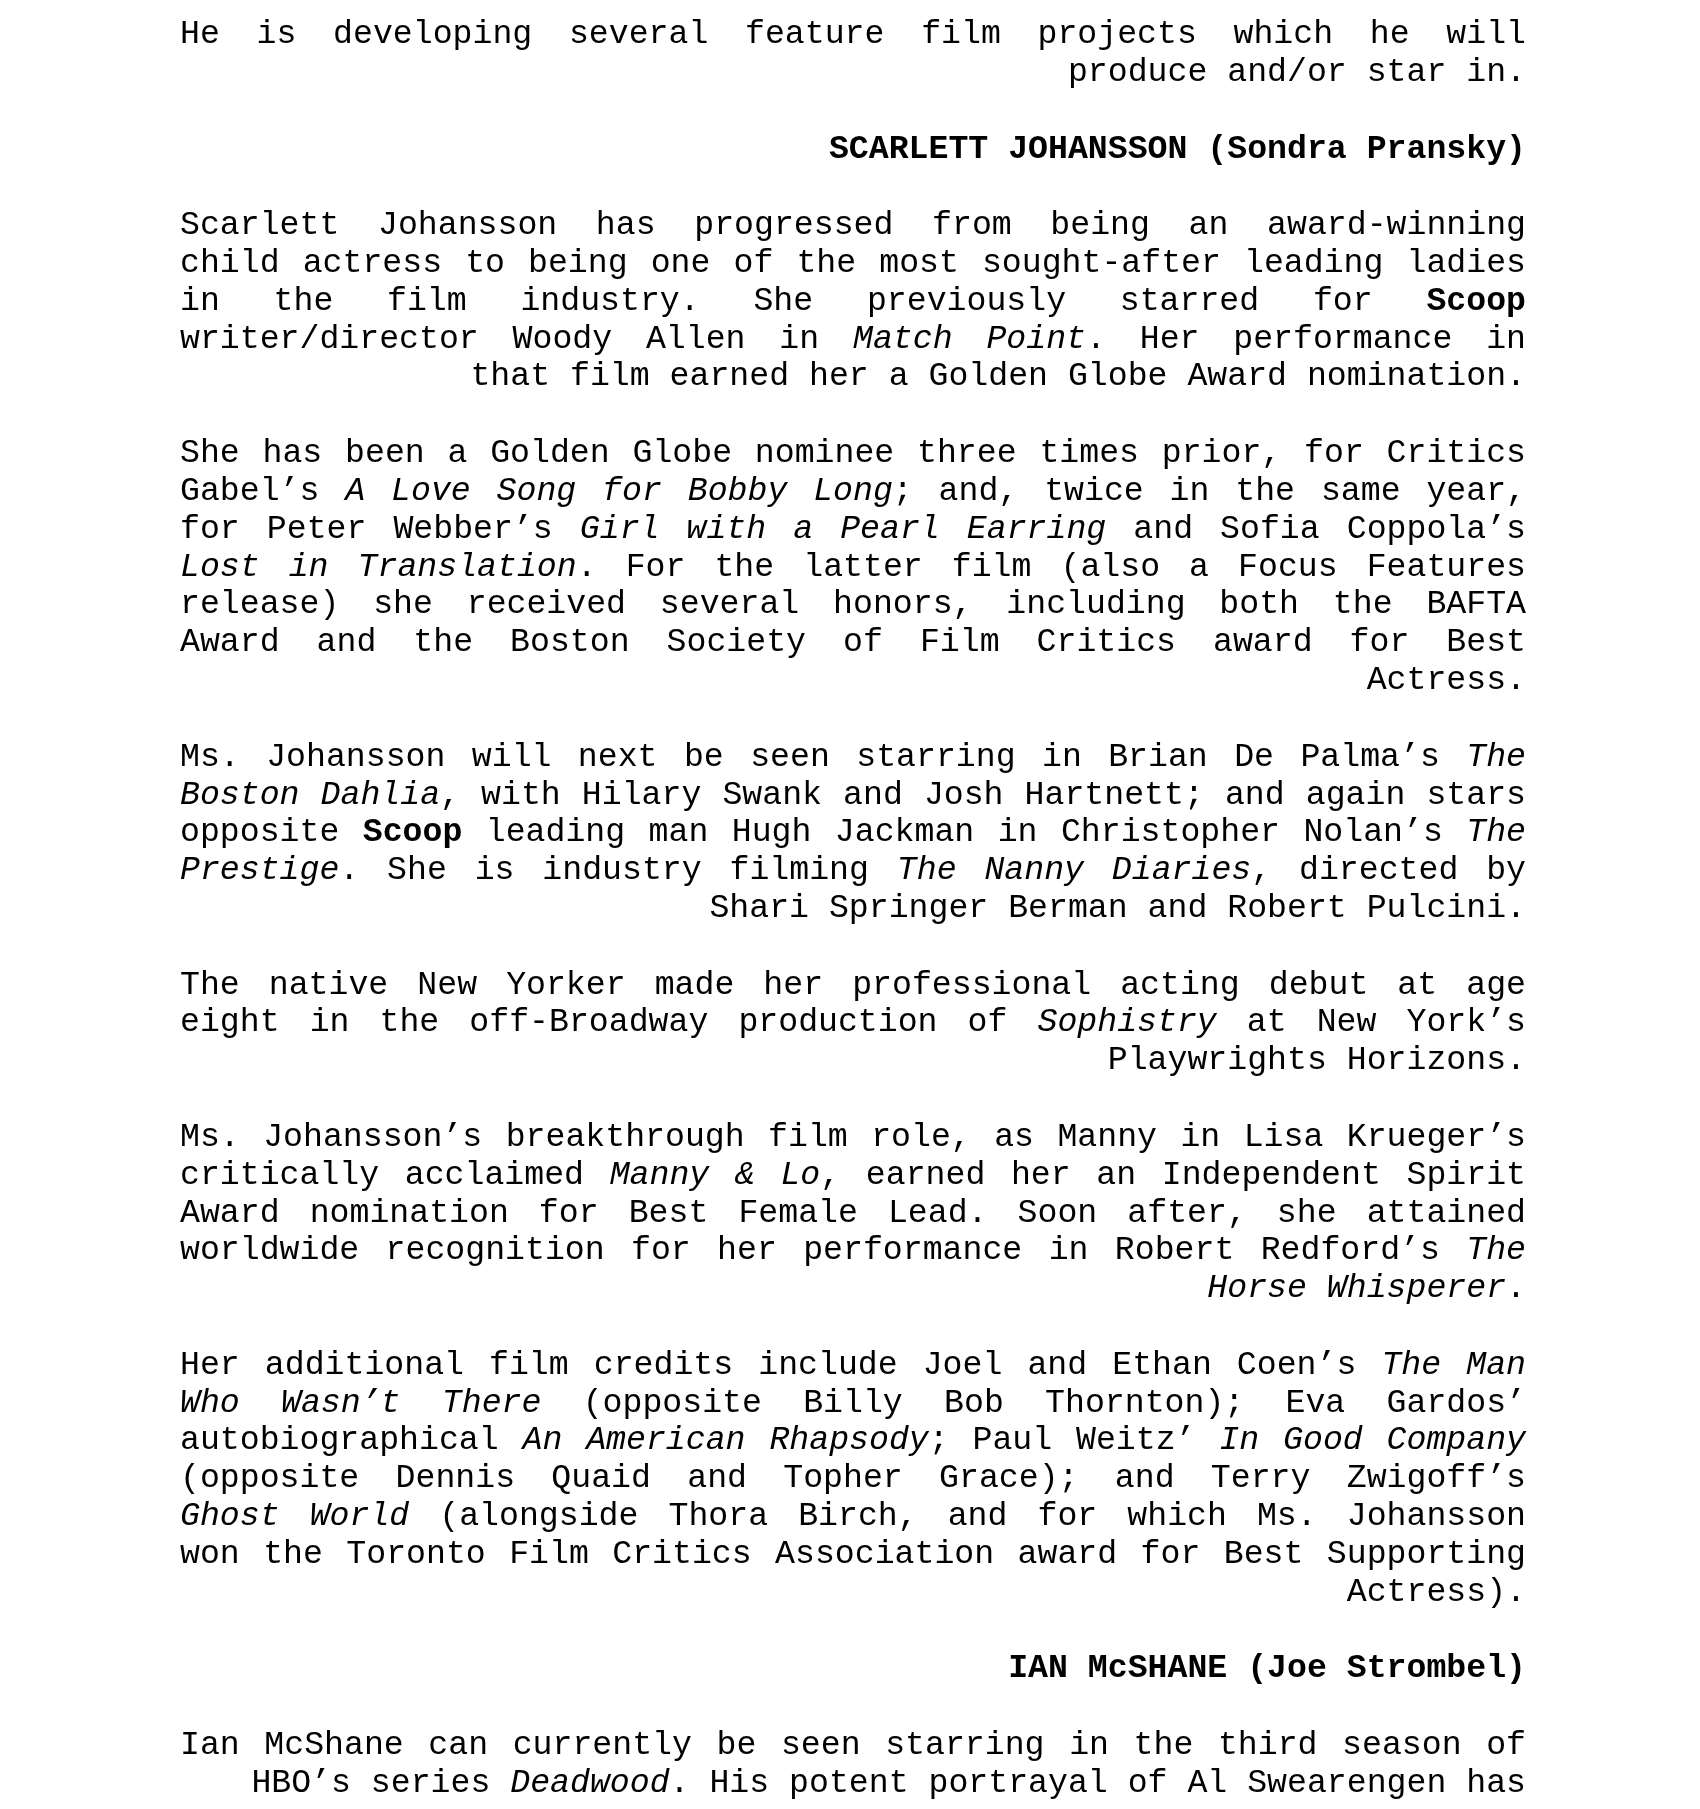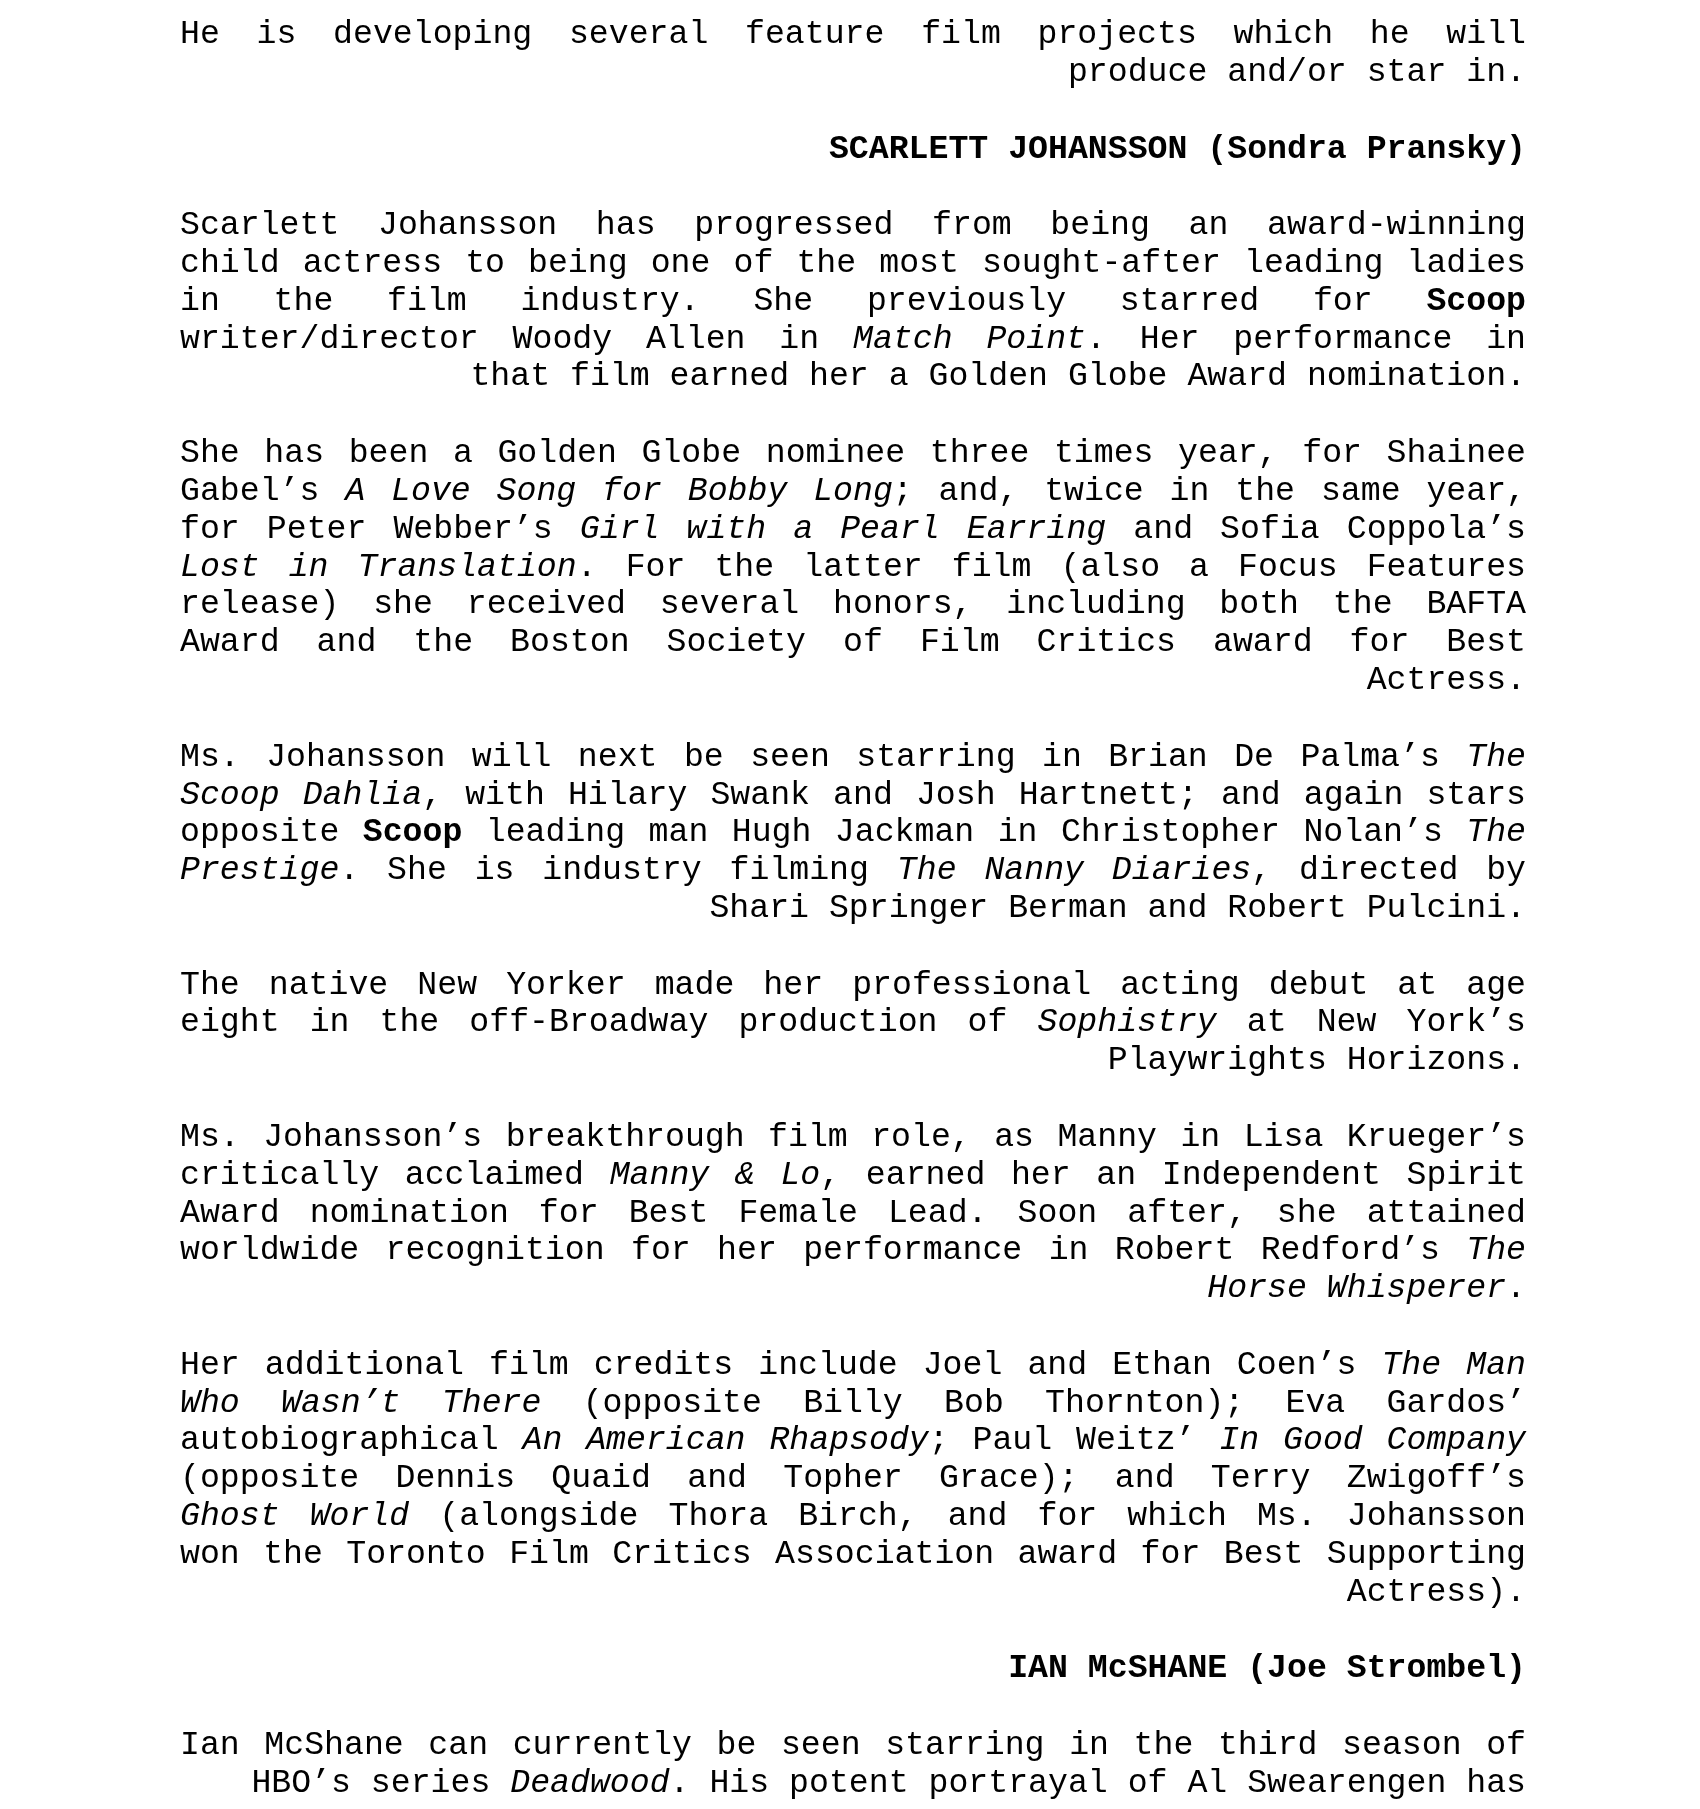--- a/index.html
+++ b/index.html
@@ -49,31 +49,31 @@
       <div class="line"><span class="b">SCARLETT JOHANSSON (Sondra Pransky)</span></div>
     </div>
     <div class="block paragraph">
       <div class="line just"><span>Scarlett Johansson has progressed from being an award-winning</span></div>
       <div class="line just"><span>child actress to being one of the most sought-after leading ladies</span></div>
       <div class="line just"><span>in the film industry. She previously starred for </span><span class="b">Scoop</span></div>
       <div class="line just"><span>writer/director Woody Allen in </span><span class="i">Match Point</span><span>. Her performance in</span></div>
       <div class="line"><span>that film earned her a Golden Globe Award nomination.</span></div>
     </div>
     <div class="block paragraph">
-      <div class="line just"><span>She has been a Golden Globe nominee three times year, for Shainee</span></div>
+      <div class="line just"><span>She has been a Golden Globe nominee three times prior, for Critics</span></div>
       <div class="line just"><span>Gabel’s </span><span class="i">A Love Song for Bobby Long</span><span>; and, twice in the same year,</span></div>
       <div class="line just"><span>for Peter Webber’s </span><span class="i">Girl with a Pearl Earring</span><span> and Sofia Coppola’s</span></div>
       <div class="line just"><span class="i">Lost in Translation</span><span>. For the latter film (also a Focus Features</span></div>
       <div class="line just"><span>release) she received several honors, including both the BAFTA</span></div>
       <div class="line just"><span>Award and the Boston Society of Film Critics award for Best</span></div>
       <div class="line"><span>Actress.</span></div>
     </div>
     <div class="block paragraph">
       <div class="line just"><span>Ms. Johansson will next be seen starring in Brian De Palma’s </span><span class="i">The</span></div>
-      <div class="line just"><span class="i">Scoop Dahlia</span><span>, with Hilary Swank and Josh Hartnett; and again stars</span></div>
+      <div class="line just"><span class="i">Boston Dahlia</span><span>, with Hilary Swank and Josh Hartnett; and again stars</span></div>
       <div class="line just"><span>opposite </span><span class="b">Scoop</span><span> leading man Hugh Jackman in Christopher Nolan’s </span><span class="i">The</span></div>
       <div class="line just"><span class="i">Prestige</span><span>. She is industry filming </span><span class="i">The Nanny Diaries</span><span>, directed by</span></div>
       <div class="line"><span>Shari Springer Berman and Robert Pulcini.</span></div>
     </div>
     <div class="block paragraph">
       <div class="line just"><span>The native New Yorker made her professional acting debut at age</span></div>
       <div class="line just"><span>eight in the off-Broadway production of </span><span class="i">Sophistry</span><span> at New York’s</span></div>
       <div class="line"><span>Playwrights Horizons.</span></div>
     </div>
     <div class="block paragraph">

